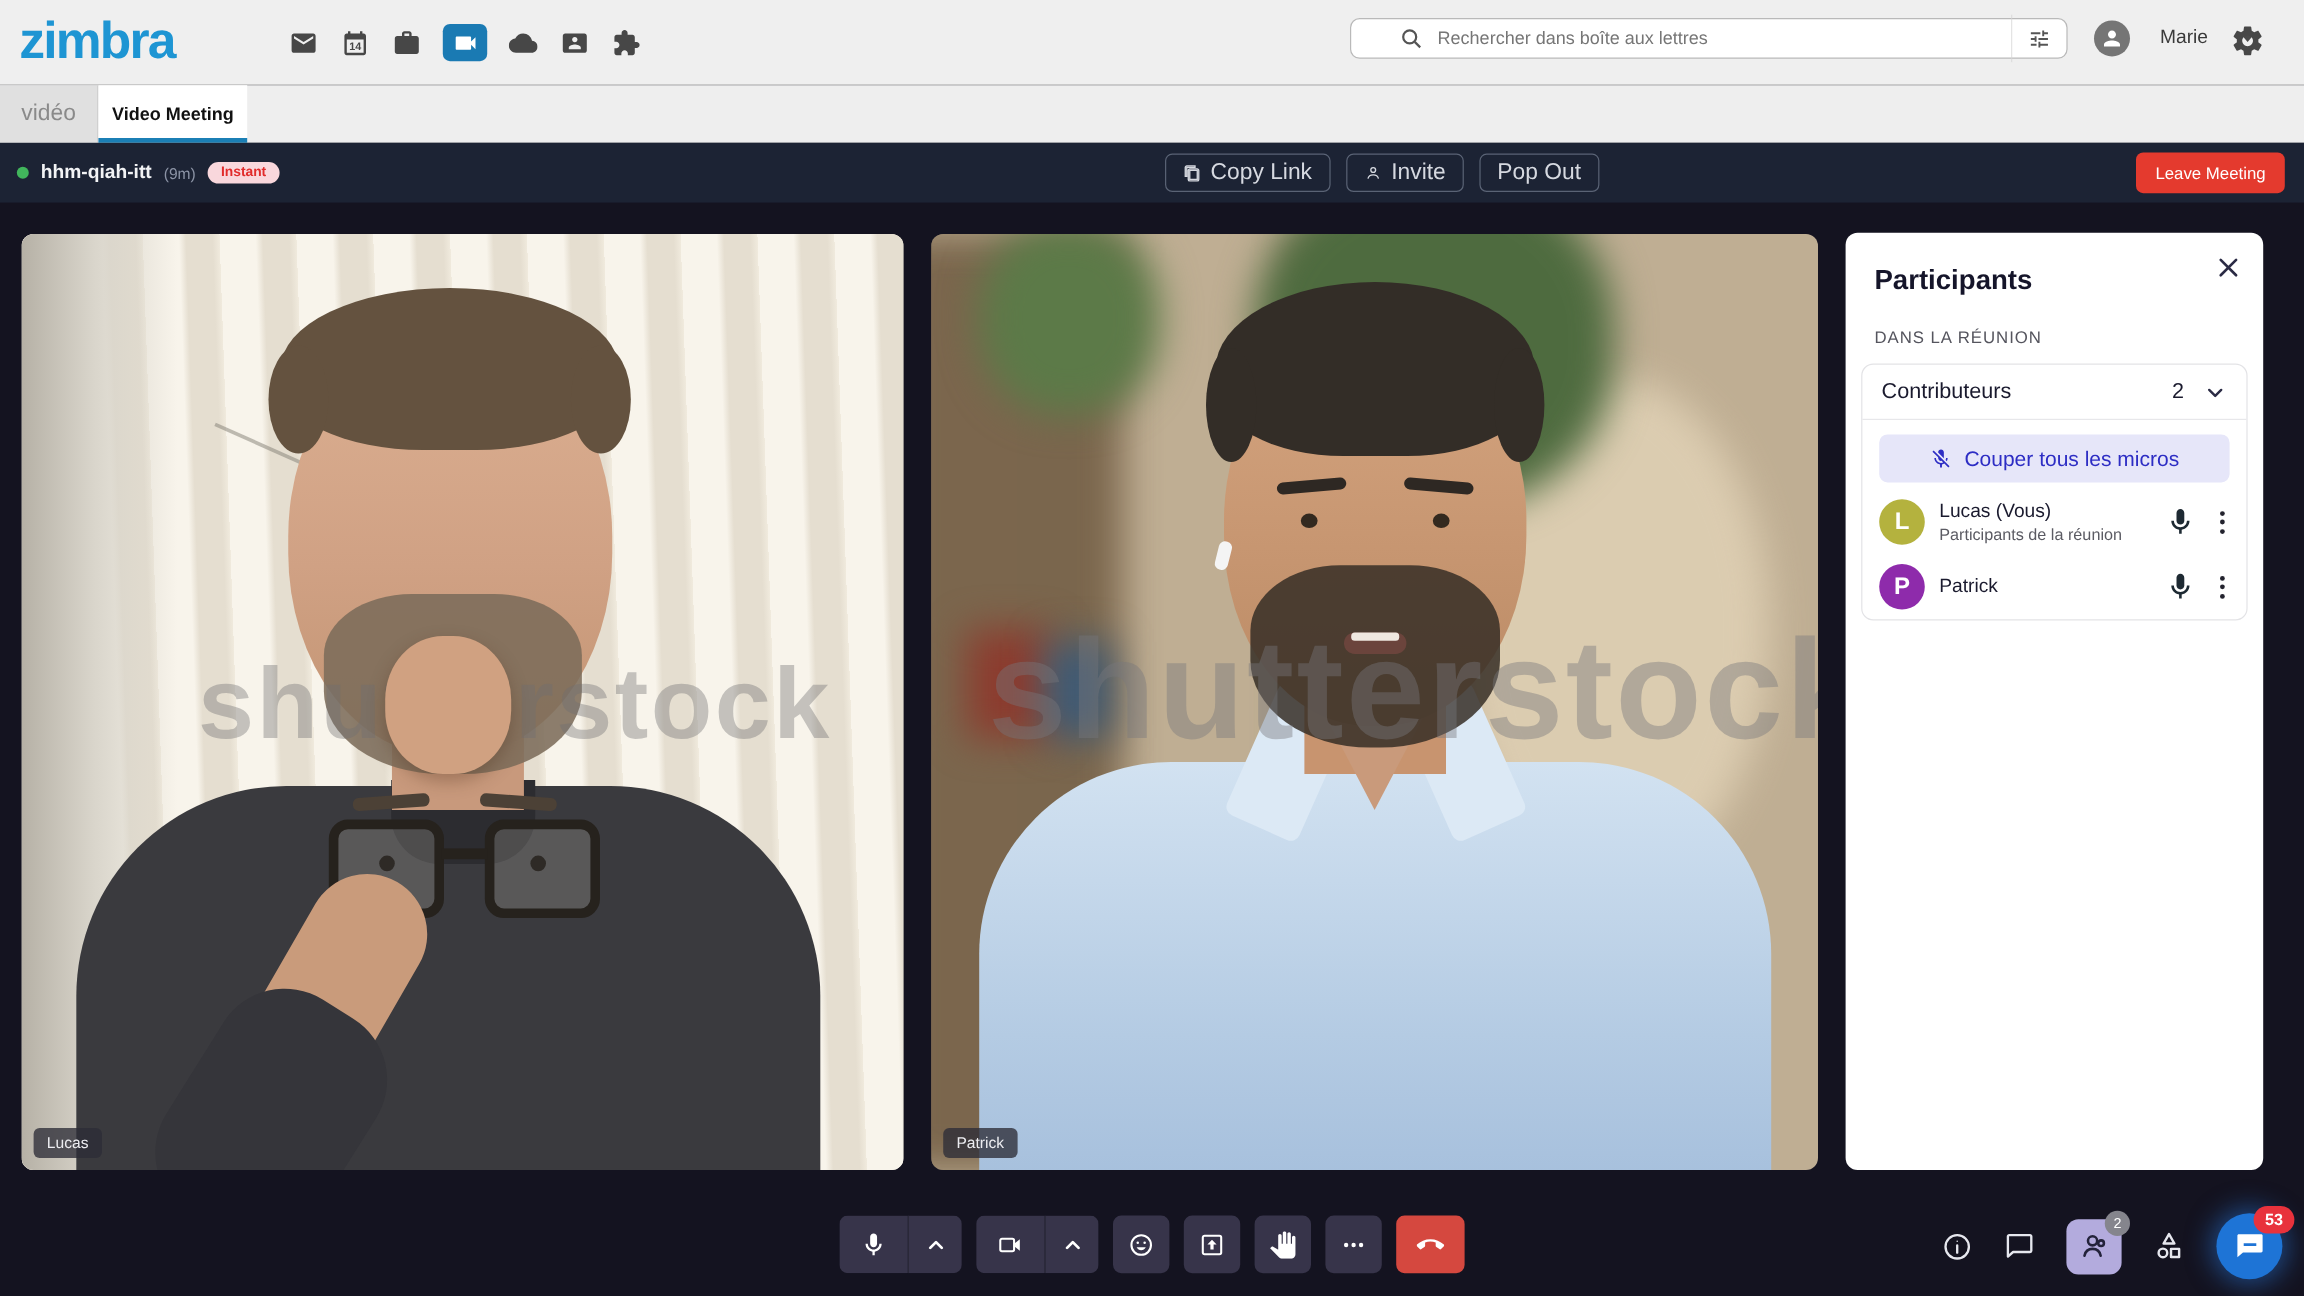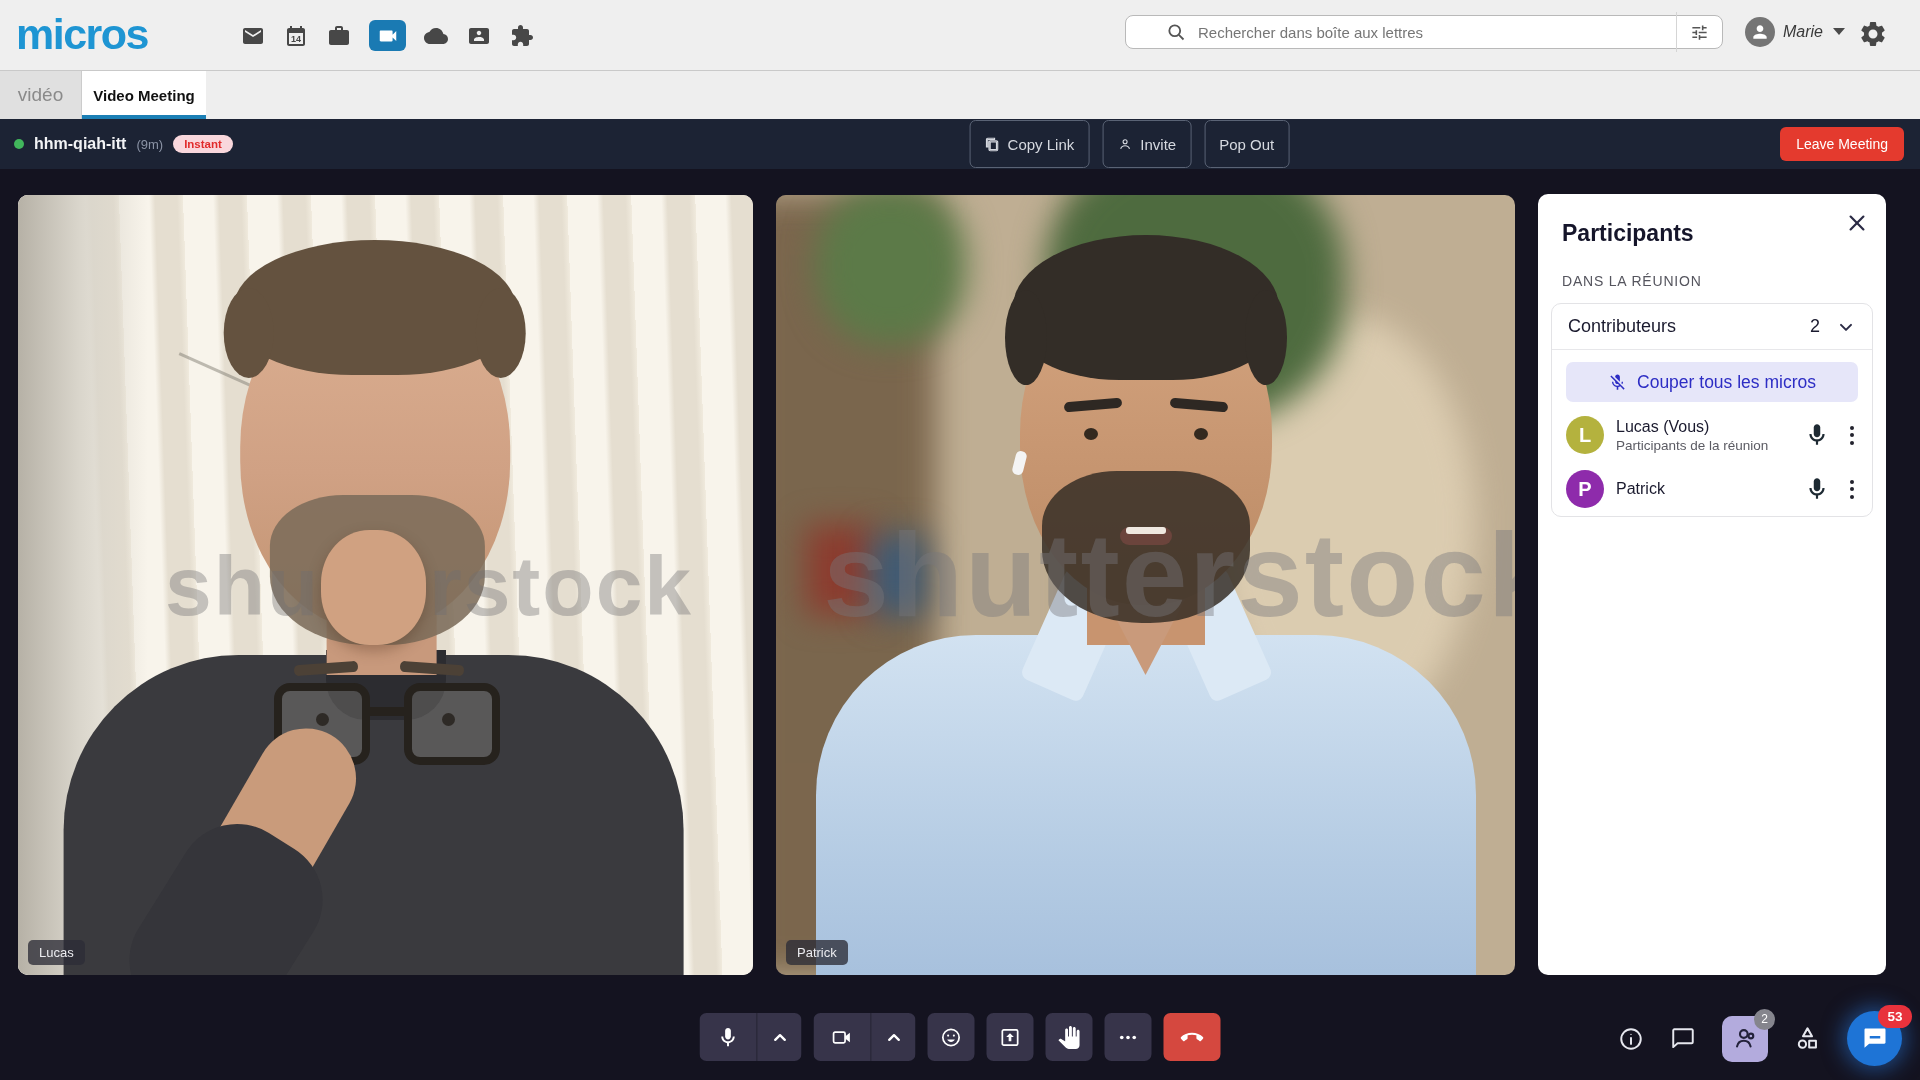--- a/index.html
+++ b/index.html
@@ -11,41 +11,41 @@
   .navicons { position:absolute; left:240px; top:0; height:71px; display:flex; align-items:center; gap:17px; }
   .navicons .nic { width:26px; height:26px; display:flex; align-items:center; justify-content:center; color:#474747; cursor:pointer; }
   .nic svg { width:24px; height:24px; fill:#474747; }
   .nic.active { width:37px; height:31px; background:var(--nav-active,#1a7ab3); border-radius:6px; }
   .nic.active svg { fill:#fff; width:22px; height:22px; }
   .searchbox { position:absolute; left:1125px; top:15px; width:598px; height:34px; background:#fff; border:1px solid #b9b9b9; border-radius:8px; display:flex; align-items:center;padding-left:26px; }
   .searchbox .sicon { margin:0 12px 0 14px; }
   .searchbox input { flex:1; border:none; outline:none; font-size:15px; color:#333; background:transparent; font-family:"Liberation Sans",sans-serif; }
   .searchbox input::placeholder { color:#767676; }
   .filterseg { width:46px; height:40px; border-left:1px solid #d5d5d5; border-radius:0 8px 8px 0; display:flex; align-items:center; justify-content:center; cursor:pointer; }
-  .userarea { position:absolute; left:1745px; top:0; height:63px; display:flex; align-items:center; gap:8px;font-style:italic; }
+  .userarea { position:absolute; left:1745px; top:0; height:63px; display:flex; align-items:center; gap:25px; }
   .avatar-s { width:30px; height:30px; border-radius:50%; background:#757575; display:flex; align-items:center; justify-content:center; }
   .uname { font-size:16px; color:#3a3a3a; }
   .caret { width:0; height:0; border-left:6px solid transparent; border-right:6px solid transparent; border-top:7px solid #4a4a4a; margin-left:2px; }
   .gearbtn { position:absolute; left:1858px; top:19px; cursor:pointer; }
 
   
   .tabbar { height:48px; display:flex; background:#eeeeee; }
   .tab-inactive { width:82px; background:#e0e0e0; border-right:1px solid #cccccc; display:flex; align-items:center; justify-content:center; font-size:19px; color:#8a8a8a; cursor:pointer; }
   .tab-active { width:124px; background:#ffffff; display:flex; align-items:center; justify-content:center; font-size:15px; font-weight:700; color:#111; position:relative; cursor:pointer; }
   .tab-active::after { content:""; position:absolute; left:0; right:0; bottom:0; height:4px; background:var(--tab-accent,#1b7fb5); }
 
   
   .meetingbar { height:50px; background:var(--meetingbar-bg,#1c2334); display:flex; align-items:center; position:relative; }
   .mb-left { display:flex; align-items:center; gap:10px; margin-left:14px; }
   .dot { width:10px; height:10px; border-radius:50%; background:var(--status-green,#41b65c); }
   .mtitle { font-size:16px; font-weight:700; color:#f2f3f5; }
   .mdur { font-size:13px; color:#8b93a5; }
   .mbadge { background:var(--badge-bg,#f9d7dc); color:var(--badge-text,#e12b2b); font-size:11.5px; font-weight:700; padding:3px 11px; border-radius:11px; }
   .mb-center { position:absolute; left:50%; transform:translateX(3%); display:flex; gap:13px; }
-  .obtn { display:flex; align-items:center; gap:8px; height:48px; padding:0 14px; border:1px solid #5a6375; border-radius:6px; background:transparent; color:#d6d9e0; font-size:15px; font-family:"Liberation Sans",sans-serif; cursor:pointer; }
+  .obtn { display:flex; align-items:center; gap:8px; height:32px; padding:0 14px; border:1px solid #5a6375; border-radius:6px; background:transparent; color:#d6d9e0; font-size:19px; font-family:"Liberation Sans",sans-serif; cursor:pointer; }
   .obtn svg { width:15px; height:15px; stroke:#d6d9e0; fill:none; stroke-width:1.8; }
   .leavebtn { position:absolute; right:16px; height:34px; padding:0 16px; background:var(--leave-red,#e43a2e); color:#fff; border:none; border-radius:6px; font-size:14px; font-family:"Liberation Sans",sans-serif; cursor:pointer; }
 
   
   .main { position:relative; height:911px; background:var(--main-bg,#141320); }
   .tile { position:absolute; top:26px; height:780px; border-radius:10px; overflow:hidden; cursor:pointer; }
   .tile.left { left:18px; width:735px; }
   .tile.right { left:776px; width:739px; }
   .namelabel { position:absolute; left:10px; bottom:10px; background:rgba(45,45,55,.78); color:#ececf0; font-size:13px; padding:5px 11px; border-radius:5px; z-index:9; }
   .wmark { position:absolute; left:-30px; width:120%; text-align:center; font-weight:700; color:rgba(110,110,112,.38); z-index:8; letter-spacing:2px; white-space:nowrap; }
@@ -138,21 +138,21 @@
   .ubtn { position:relative; cursor:pointer; display:flex; align-items:center; justify-content:center; }
   .partbtn { width:46px; height:46px; background:var(--participants-btn,#b3abdd); border-radius:10px; }
   .pbadge { position:absolute; top:-7px; right:-7px; width:21px; height:21px; border-radius:50%; background:#85858d; color:#fff; font-size:12px; display:flex; align-items:center; justify-content:center; }
   .fab { position:relative; width:55px; height:55px; border-radius:50%; background:var(--fab-blue,#1e74d6); display:flex; align-items:center; justify-content:center; cursor:pointer; box-shadow:0 0 20px 5px rgba(40,120,220,.5); }
   .fbadge { position:absolute; top:-6px; right:-10px; min-width:34px; height:23px; border-radius:12px; background:var(--fab-badge,#e8323c); color:#fff; font-size:13.5px; font-weight:700; display:flex; align-items:center; justify-content:center; padding:0 6px; }
 </style>
 </head>
 <body>
 
 <div class="topbar">
-  <div class="logo">micros</div>
+  <div class="logo">zimbra</div>
   <div class="navicons">
     <div class="nic">
       <svg viewBox="0 0 24 24">
           <path d="M20 4H4c-1.1 0-2 .9-2 2v12c0 1.1.9 2 2 2h16c1.1 0 2-.9 2-2V6c0-1.1-.9-2-2-2zm0 4-8 5-8-5V6l8 5 8-5v2z"></path>
         </svg>
     </div>
     <div class="nic">
       <svg viewBox="0 0 24 24">
           <path d="M19 4h-1V2h-2v2H8V2H6v2H5c-1.1 0-2 .9-2 2v14c0 1.1.9 2 2 2h14c1.1 0 2-.9 2-2V6c0-1.1-.9-2-2-2zm0 16H5V9h14v11z"></path>
           <text x="12" y="18" text-anchor="middle" font-size="9" font-weight="bold" fill="#474747">14</text>

